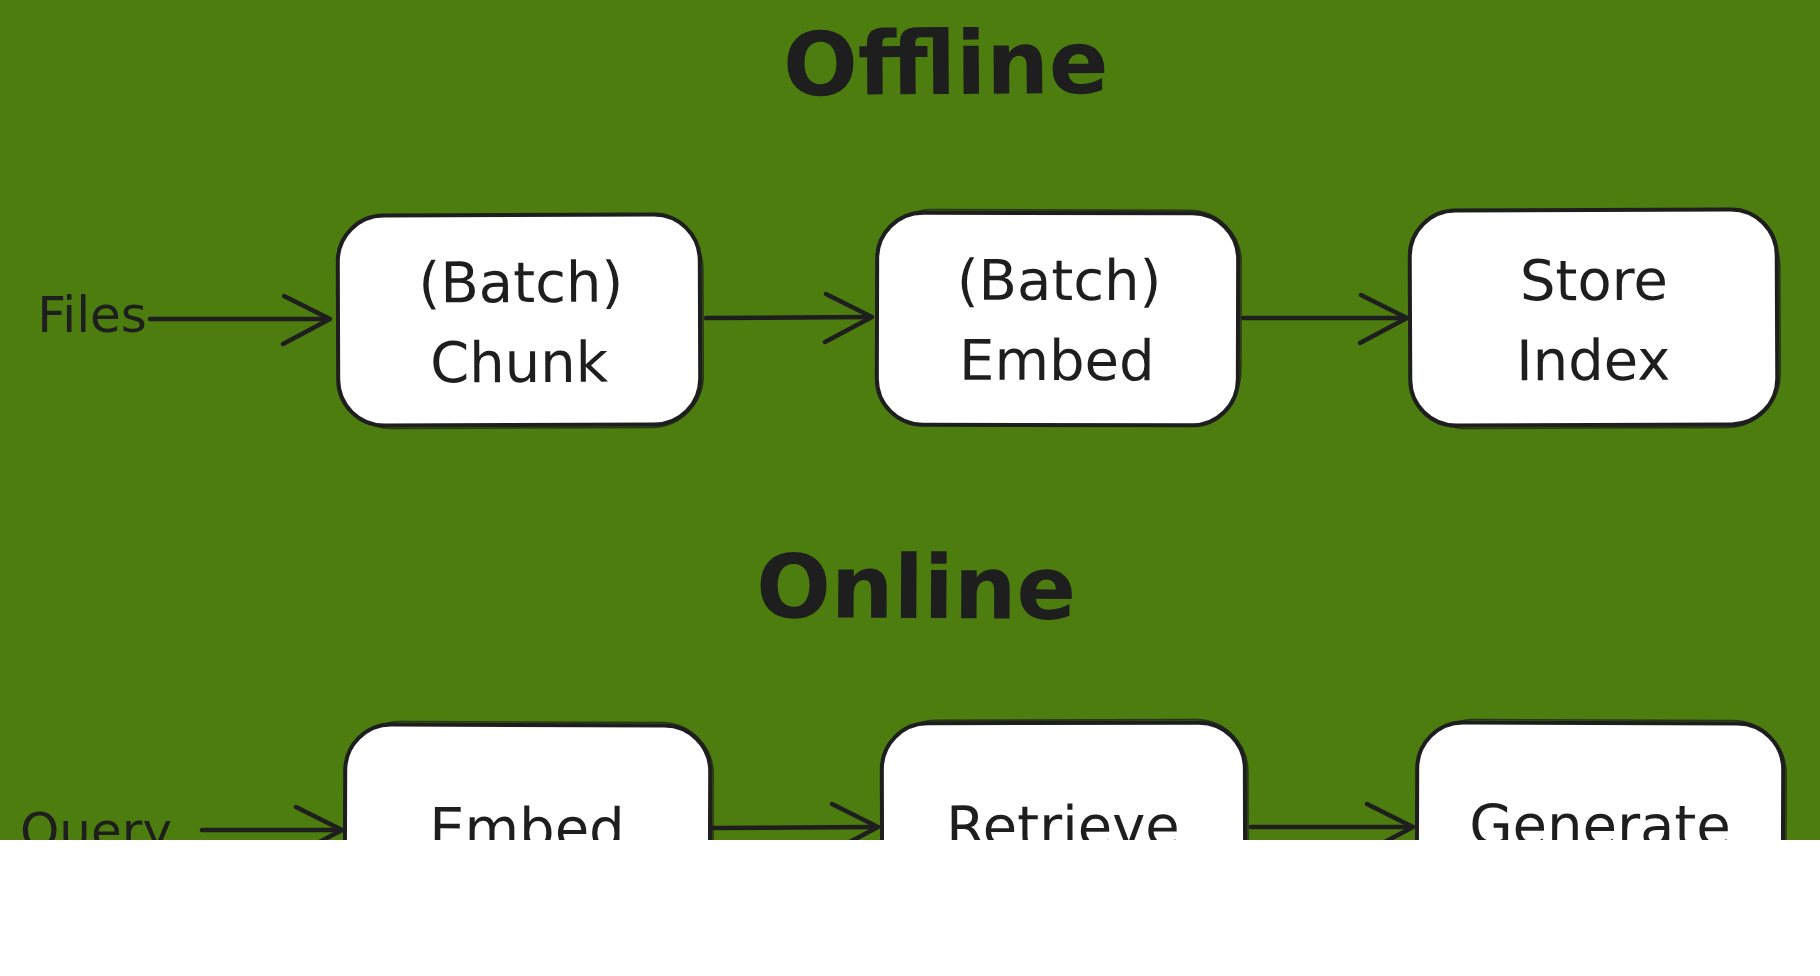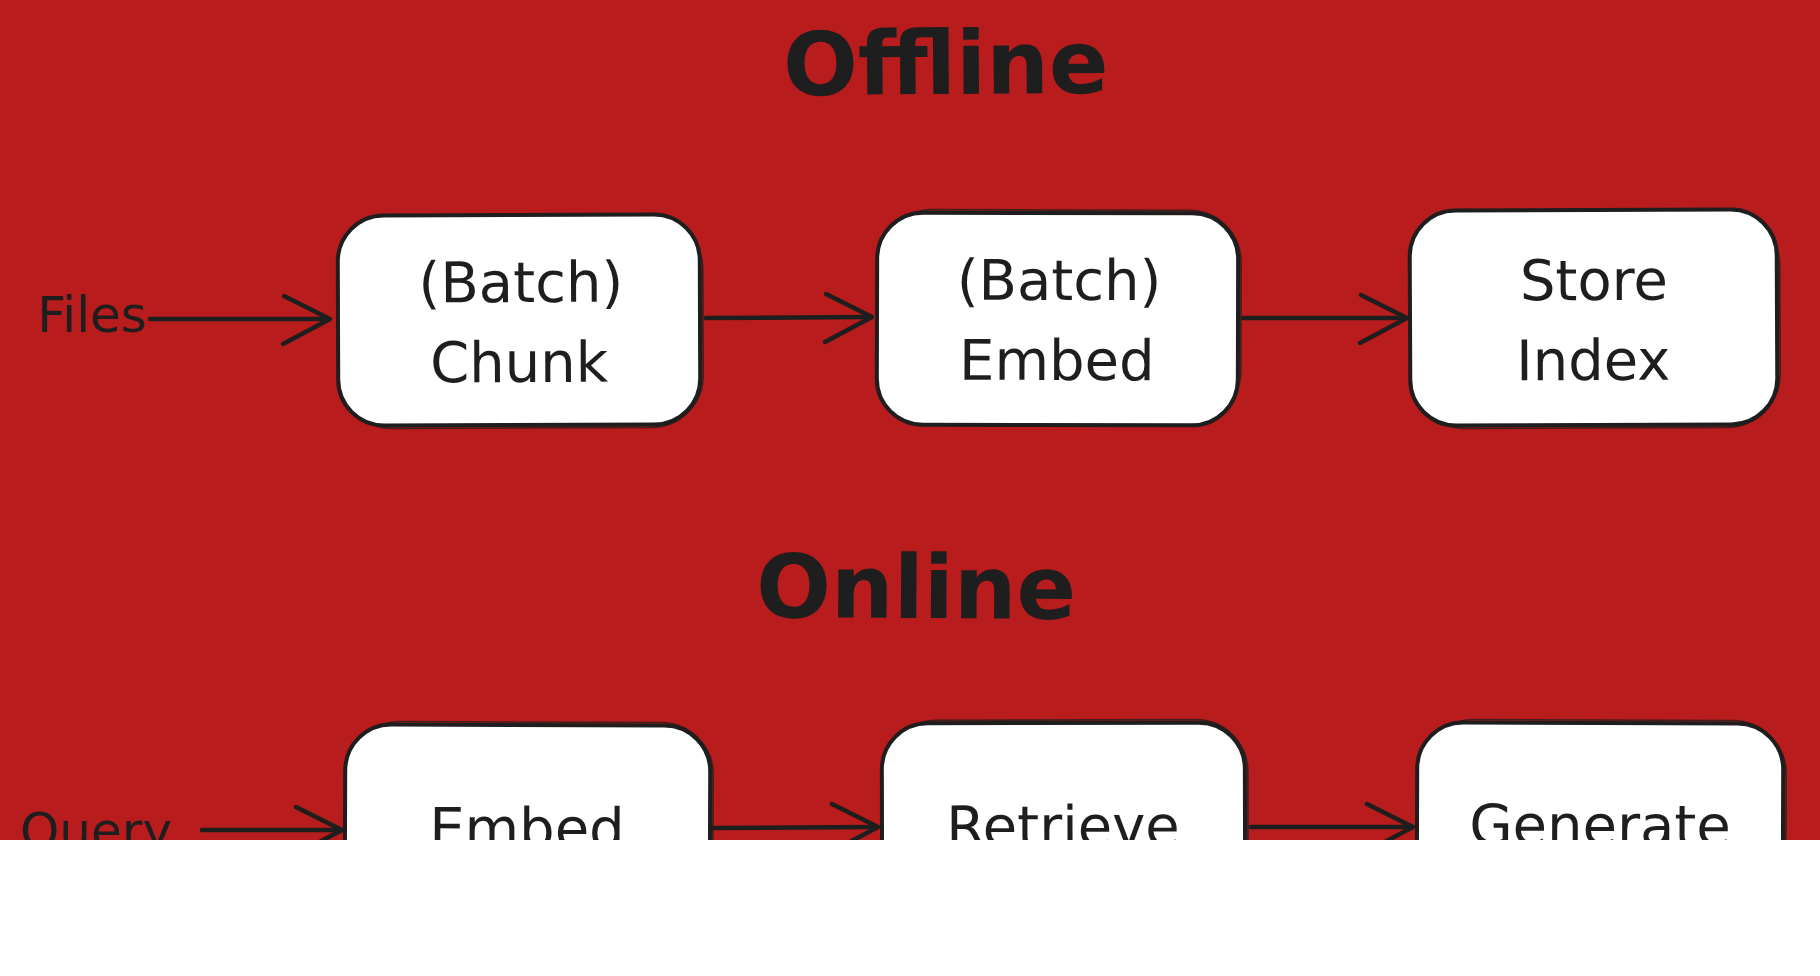--- a/index.html
+++ b/index.html
@@ -4,21 +4,21 @@
 <style>
   html, body {
     margin: 0;
     padding: 0;
     background: #ffffff;
   }
   .stage {
     position: relative;
     width: 1820px;
     height: 840px;
-    background: #b91c1c;
+    background: #4d7c0f;
     overflow: hidden;
     font-family: "DejaVu Sans", "Liberation Sans", sans-serif;
   }
   svg { display: block; }
   .ink-stroke {
     fill: none;
     stroke: #1e1e1e;
     stroke-width: 4;
     stroke-linecap: round;
     stroke-linejoin: round;

